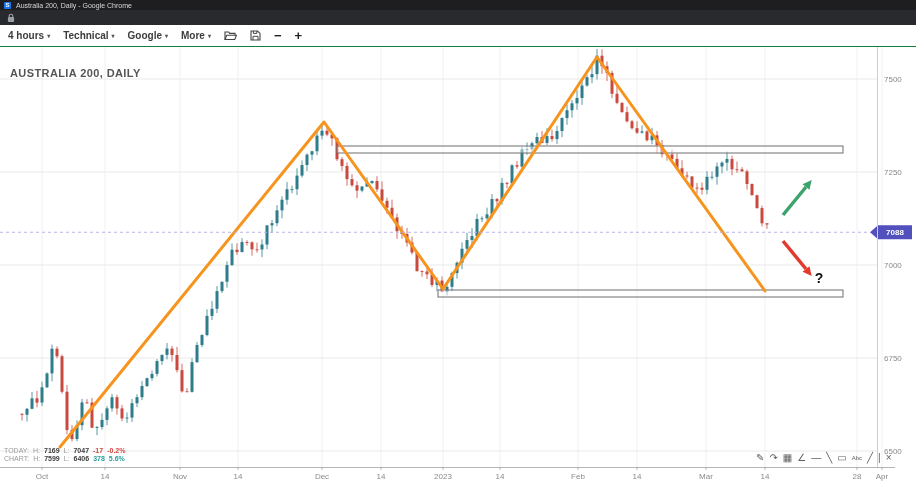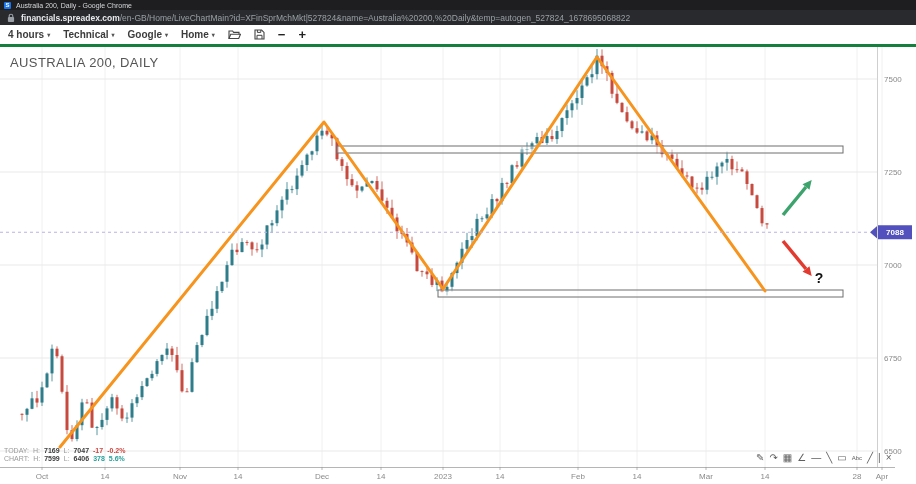--- a/index.html
+++ b/index.html
@@ -6,28 +6,28 @@
   .page{width:916px;height:484px;position:relative;font-family:"Liberation Sans",sans-serif;background:#fff;overflow:hidden;}
   
   .titlebar{position:absolute;left:0;top:0;width:916px;height:10px;background:#1e1e21;display:flex;align-items:center;gap:5px;padding-left:4px;box-sizing:border-box;}
   .favicon{width:7px;height:7px;background:#1a73e8;color:#fff;font-size:6px;font-weight:bold;display:flex;align-items:center;justify-content:center;border-radius:1px;}
   .wtitle{color:#d6d8da;font-size:7px;white-space:nowrap;}
   .urlbar{position:absolute;left:0;top:10px;width:916px;height:15px;background:#292a2d;display:flex;align-items:center;gap:6px;padding-left:7px;box-sizing:border-box;white-space:nowrap;overflow:hidden;}
   .urltext{font-size:8.5px;}
   .urldomain{color:#e8eaed;font-weight:bold;}
   .urlpath{color:#9aa0a6;}
   
-  .toolbar{position:absolute;left:0;top:25px;width:916px;height:22px;background:#fff;border-bottom:3px solid #15803d;display:flex;align-items:center;gap:13px;padding-left:8px;box-sizing:border-box;}
+  .toolbar{position:absolute;left:0;top:25px;width:916px;height:22px;background:#fff;border-bottom:1px solid #15803d;display:flex;align-items:center;gap:13px;padding-left:8px;box-sizing:border-box;}
   .menu{background:none;border:none;padding:0;display:flex;align-items:center;gap:3px;font-family:inherit;font-size:10px;font-weight:bold;color:#3c3c3c;cursor:pointer;}
   .caret{font-size:6px;color:#555;}
   .ticon{display:flex;align-items:center;cursor:pointer;}
   .zoomb{background:none;border:none;padding:0;font-family:inherit;font-size:13px;font-weight:bold;color:#222;cursor:pointer;line-height:10px;}
   
   #chart-svg{position:absolute;left:0;top:47px;font-family:"Liberation Sans",sans-serif;}
-  .instrument{position:absolute;left:10px;top:55px;font-size:13px;font-weight:normal;color:#555;letter-spacing:.4px;}
+  .instrument{position:absolute;left:10px;top:67px;font-size:11px;font-weight:bold;color:#555;letter-spacing:.4px;}
   .stats{position:absolute;left:4px;top:447px;font-size:7px;line-height:8px;}
   .srow{display:flex;gap:4px;align-items:center;}
   .slabel{color:#9a9a9a;}
   .sval{color:#3c3c3c;font-weight:bold;}
   .sneg{color:#d0453e;font-weight:bold;}
   .spos{color:#27a09a;font-weight:bold;}
   .drawbar{position:absolute;left:756px;top:451px;display:flex;gap:5px;align-items:center;font-size:10px;color:#5f5f5f;}
   .drawbar span{cursor:pointer;line-height:14px;}
   .draw-text{font-size:6px;letter-spacing:0;}
 </style>
@@ -39,38 +39,37 @@
   <div class="titlebar">
     <span class="favicon">S</span>
     <span class="wtitle">Australia 200, Daily - Google Chrome</span>
   </div>
 
   <div class="urlbar">
     <svg width="8" height="10" viewBox="0 0 8 10">
       <path d="M2.2 4.2V3a1.8 1.8 0 0 1 3.6 0v1.2" fill="none" stroke="#9aa0a6" stroke-width="1.1"></path>
       <rect x="0.9" y="4.1" width="6.2" height="5" rx="1" fill="#9aa0a6"></rect>
     </svg>
-    <span class="urltext"><span class="urldomain">financials.spreadex.com</span><span class="urlpath">/en-GB/Home/LiveChartMain?id=XFinSprMchMkt|527824&amp;name=Australia%20200,%20Daily&amp;temp=autogen_527824_1678695068822</span></span>
   </div>
 
   <div class="toolbar">
     <button class="menu">
       <span>4 hours</span>
       <span class="caret">▾</span>
     </button>
     <button class="menu">
       <span>Technical</span>
       <span class="caret">▾</span>
     </button>
     <button class="menu">
       <span>Google</span>
       <span class="caret">▾</span>
     </button>
     <button class="menu">
-      <span>Home</span>
+      <span>More</span>
       <span class="caret">▾</span>
     </button>
     <span class="ticon">
       <svg width="13" height="11" viewBox="0 0 13 11">
         <path d="M1 9.5V2h3.6l1 1.4H11v1.8" fill="none" stroke="#444" stroke-width="1.1"></path>
         <path d="M1 9.5l1.7-4.3h9.8L10.7 9.5z" fill="none" stroke="#444" stroke-width="1.1"></path>
       </svg>
     </span>
     <span class="ticon">
       <svg width="11" height="11" viewBox="0 0 11 11">

